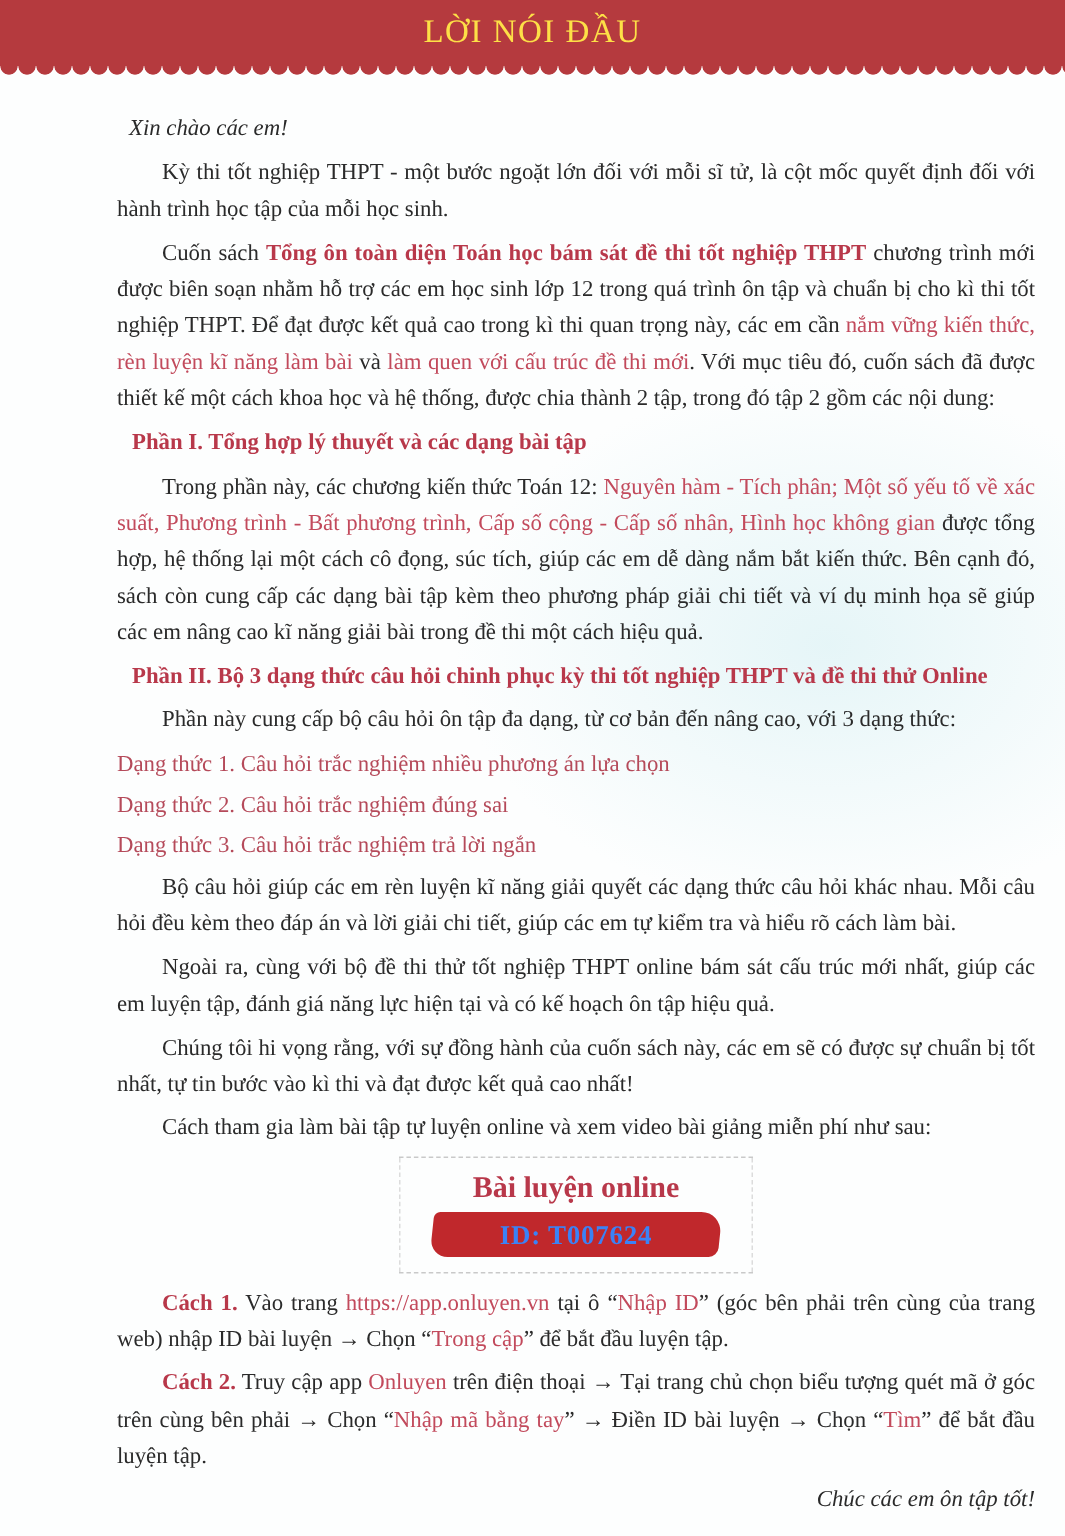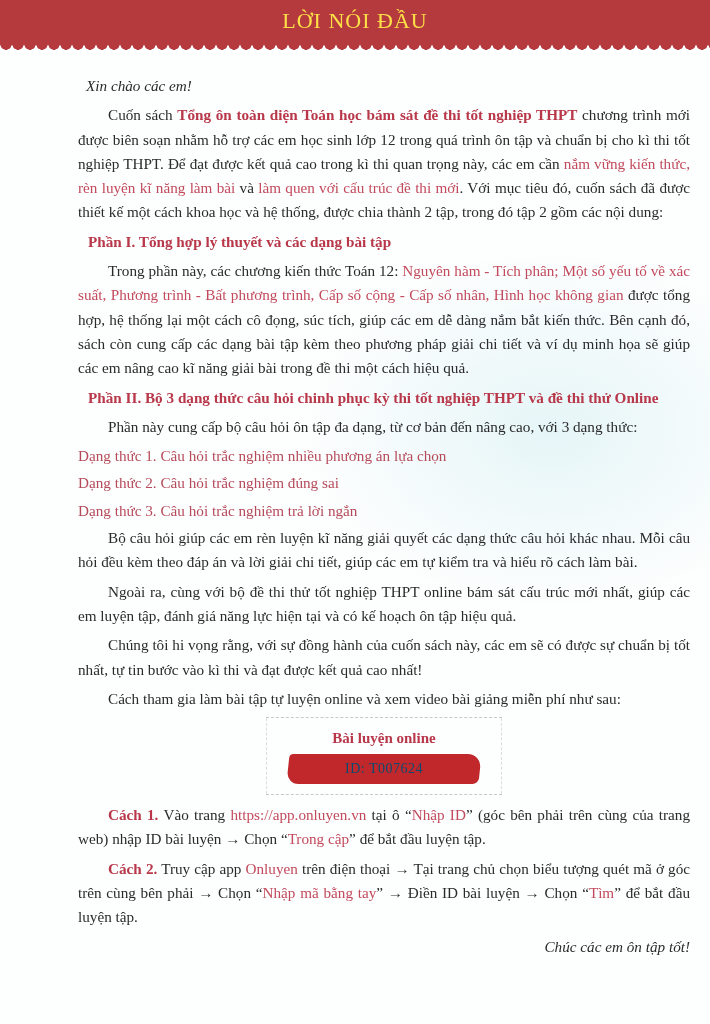--- a/index.html
+++ b/index.html
@@ -41,41 +41,42 @@
   .sec-head { color:#b8384a; font-weight:bold; margin:0 0 5px 0; text-indent:10px; }
   .dt { color:#b54a5a; margin:0 0 3px 0; }
   .box {
     position:relative; margin:6px auto 8px auto; width:236px; height:76px;
     border-top:1.5px dashed #c9c9c9; border-bottom:1.5px dashed #c9c9c9;
   }
   .box::before, .box::after {
     content:""; position:absolute; top:0; bottom:0; border-left:1.5px dashed #dcdcdc;
   }
   .box::before { left:0; } .box::after { right:0; }
-  .box-title { position:absolute; top:8px; width:100%; text-align:center; color:#b8384a; font-weight:bold; font-size:15px; }
+  .box-title { position:absolute; top:8px; width:100%; text-align:center; color:#b8384a; font-weight:bold; font-size:20px; }
   .brush {
     position:absolute; left:22px; top:36px; width:192px; height:30px;
     background:#c0282c; border-radius:4px 14px 6px 12px;
     transform:skewX(-6deg);
   }
-  .box-id { position:absolute; top:39px; width:100%; text-align:center; color:#0c4a6e; font-size:14px; font-weight:normal; letter-spacing:0.5px; }
+  .box-id { position:absolute; top:39px; width:100%; text-align:center; color:#3b82f6; font-size:18px; font-weight:bold; letter-spacing:0.5px; }
   .closing { text-align:right; font-style:italic; margin-top:0; }
 </style>
 </head>
 <body>
 
 <div class="tint"></div>
 
 <div class="banner">
   <div class="banner-title">LỜI NÓI ĐẦU</div>
 </div>
 <div class="banner-scallop"></div>
 
 <div class="content">
   <p class="greet">Xin chào các em!</p>
+  <p class="p">Kỳ thi tốt nghiệp THPT - một bước ngoặt lớn đối với mỗi sĩ tử, là cột mốc quyết định đối với hành trình học tập của mỗi học sinh.</p>
   <p class="p"><span>Cuốn sách </span><span class="hlb">Tổng ôn toàn diện Toán học bám sát đề thi tốt nghiệp THPT</span><span> chương trình mới được biên soạn nhằm hỗ trợ các em học sinh lớp 12 trong quá trình ôn tập và chuẩn bị cho kì thi tốt nghiệp THPT. Để đạt được kết quả cao trong kì thi quan trọng này, các em cần </span><span class="hl">nắm vững kiến thức, rèn luyện kĩ năng làm bài</span><span> và </span><span class="hl">làm quen với cấu trúc đề thi mới</span><span>. Với mục tiêu đó, cuốn sách đã được thiết kế một cách khoa học và hệ thống, được chia thành 2 tập, trong đó tập 2 gồm các nội dung:</span></p>
 
   <p class="sec-head">Phần I. Tổng hợp lý thuyết và các dạng bài tập</p>
   <p class="p"><span>Trong phần này, các chương kiến thức Toán 12: </span><span class="hl">Nguyên hàm - Tích phân; Một số yếu tố về xác suất, Phương trình - Bất phương trình, Cấp số cộng - Cấp số nhân, Hình học không gian</span><span> được tổng hợp, hệ thống lại một cách cô đọng, súc tích, giúp các em dễ dàng nắm bắt kiến thức. Bên cạnh đó, sách còn cung cấp các dạng bài tập kèm theo phương pháp giải chi tiết và ví dụ minh họa sẽ giúp các em nâng cao kĩ năng giải bài trong đề thi một cách hiệu quả.</span></p>
 
   <p class="sec-head">Phần II. Bộ 3 dạng thức câu hỏi chinh phục kỳ thi tốt nghiệp THPT và đề thi thử Online</p>
   <p class="p">Phần này cung cấp bộ câu hỏi ôn tập đa dạng, từ cơ bản đến nâng cao, với 3 dạng thức:</p>
   <p class="dt">Dạng thức 1. Câu hỏi trắc nghiệm nhiều phương án lựa chọn</p>
   <p class="dt">Dạng thức 2. Câu hỏi trắc nghiệm đúng sai</p>
   <p class="dt">Dạng thức 3. Câu hỏi trắc nghiệm trả lời ngắn</p>

